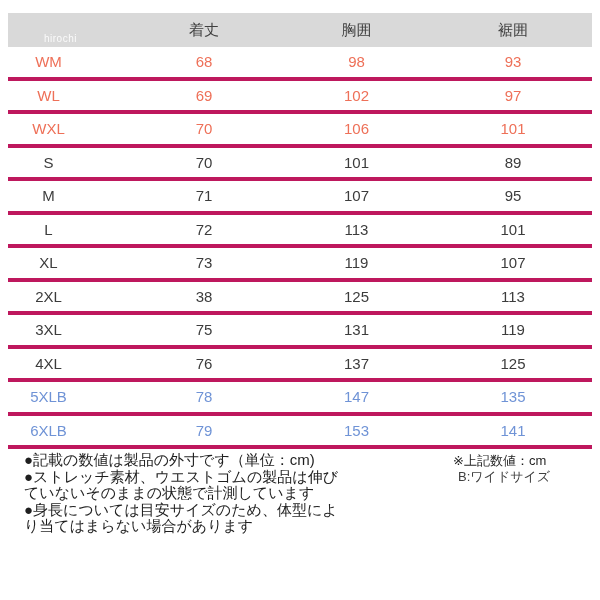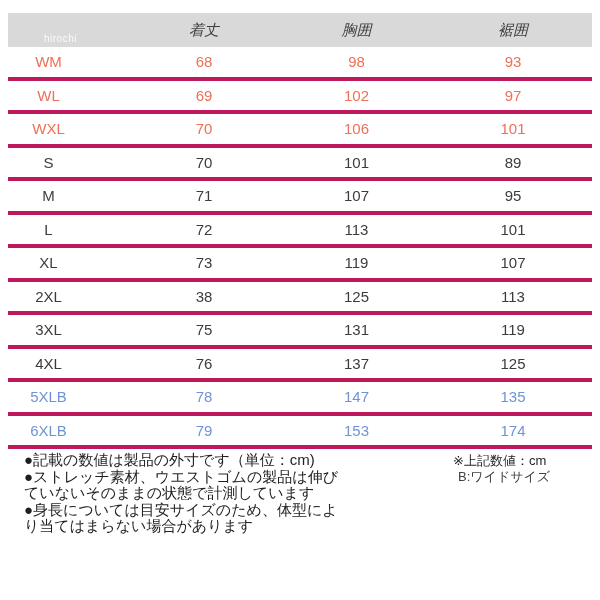--- a/index.html
+++ b/index.html
@@ -26,21 +26,21 @@
   }
   .t-row .cell { text-align: center; }
   .t-row .cell.size { padding-right: 40px; }
   .t-head {
     background: #d9d9d9;
     border-bottom: none;
     height: 34px;
     color: #404040;
     position: relative;
   }
-  .t-head .cell { font-weight: 400; font-style: italic; }
+  .t-head .cell { font-weight: 400; }
   .watermark {
     position: absolute;
     left: 20px;
     bottom: 3px;
     font-size: 10px;
     color: rgba(255,255,255,0.88);
     letter-spacing: 0.5px;
     margin-left: 16px;
   }
   .t-row.wide { color: #ee7058; }
@@ -156,21 +156,21 @@
     <div class="cell size">5XLB</div>
     <div class="cell">78</div>
     <div class="cell">147</div>
     <div class="cell">135</div>
   </div>
 
   <div class="t-row bsize">
     <div class="cell size">6XLB</div>
     <div class="cell">79</div>
     <div class="cell">153</div>
-    <div class="cell">174</div>
+    <div class="cell">141</div>
   </div>
 
 </div>
 
 <div class="notes">
   <div>●記載の数値は製品の外寸です（単位：cm)</div>
   <div>●ストレッチ素材、ウエストゴムの製品は伸びていないそのままの状態で計測しています</div>
   <div>●身長については目安サイズのため、体型により当てはまらない場合があります</div>
 </div>
 

